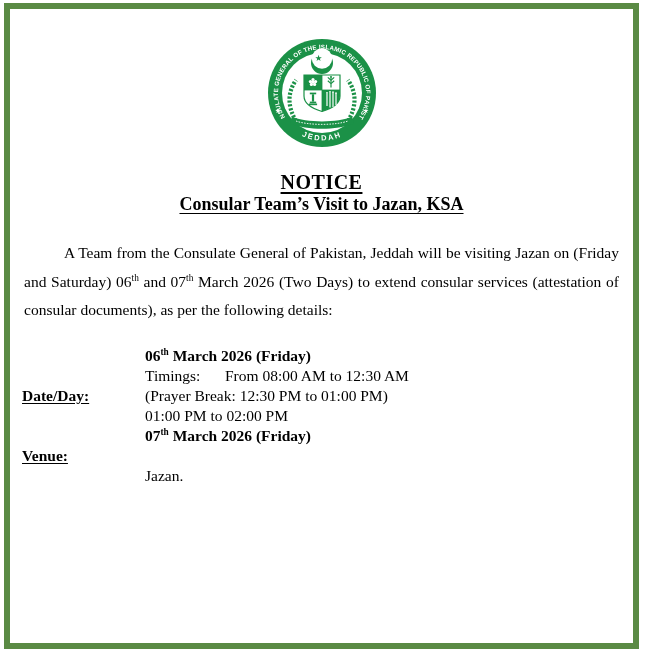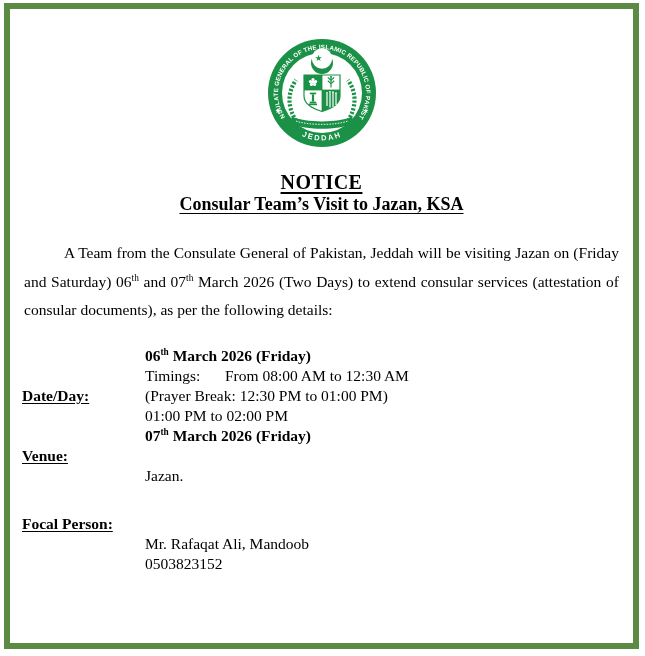--- a/index.html
+++ b/index.html
@@ -173,23 +173,16 @@
         </div>
       </div>
 
       <div class="row block">
         <span class="label">Venue:</span>
         <div class="content">
           <div class="line">Jazan.</div>
         </div>
       </div>
 
-      <div class="row block focal">
-        <span class="label">Focal Person:</span>
-        <div class="content">
-          <div class="line">Mr. Rafaqat Ali, Mandoob</div>
-          <div class="line">0503823152</div>
-        </div>
-      </div>
 
     </div>
   </div>
 </div>
 
 </body></html>

